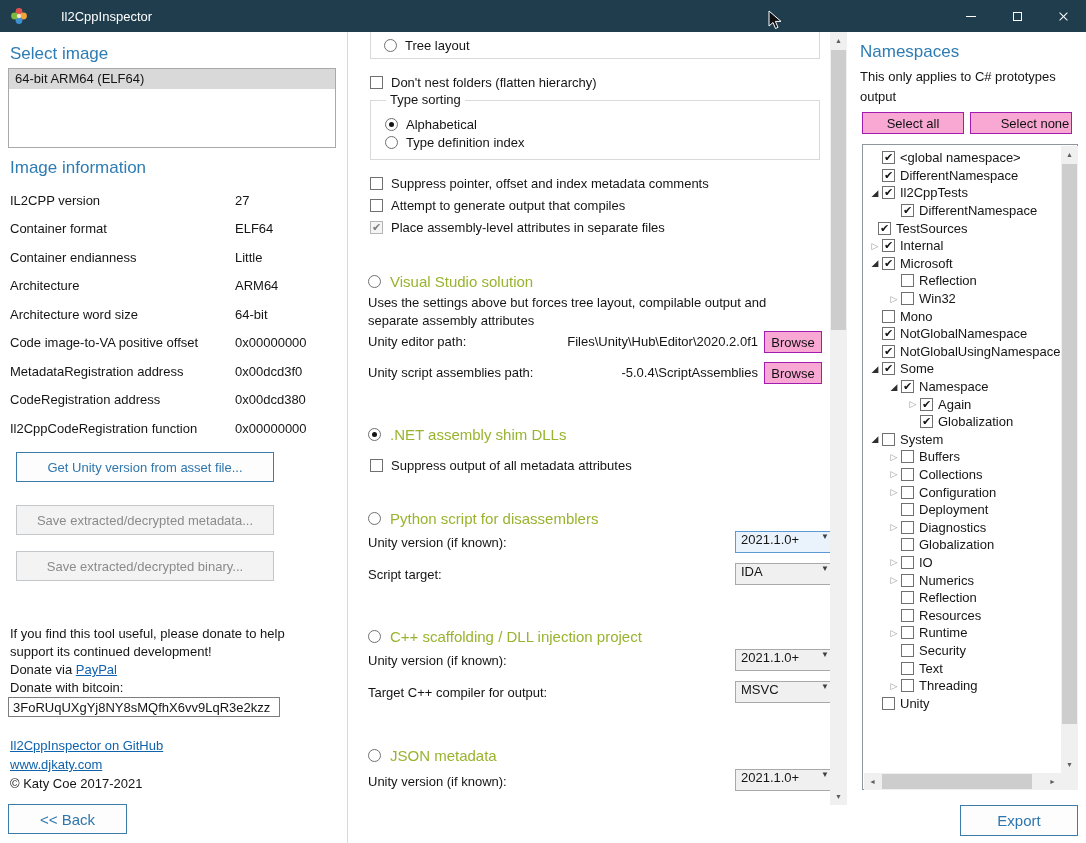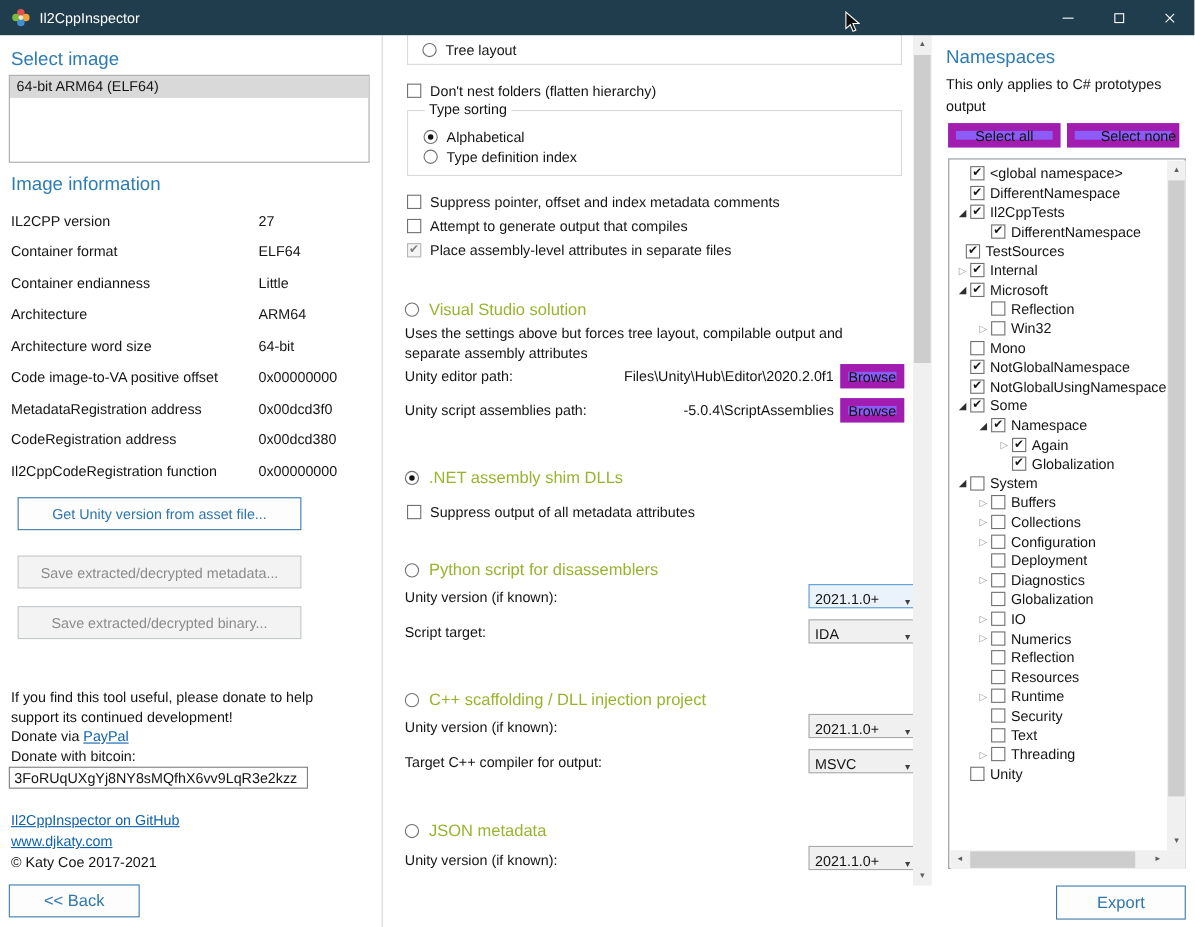--- a/index.html
+++ b/index.html
@@ -7,21 +7,21 @@
   body {
     font-family:"Liberation Sans", sans-serif;
     font-size:13px; color:#151515; background:#ffffff;
     position:relative; overflow:hidden;
   }
   .abs { position:absolute; }
 
   
   .titlebar { position:absolute; left:0; top:0; width:1086px; height:32px; background:#1f3d4d; z-index:40; display:flex; align-items:center; }
   .titlebar .app-icon { margin:0 8px 0 10px; width:18px; height:18px; }
-  .titlebar .title { color:#ffffff; font-size:13px; }
+  .titlebar .title { color:#ffffff; font-size:13px;margin-left:25px; }
   .win-controls { position:absolute; right:0; top:0; display:flex; }
   .win-btn { width:46px; height:32px; display:flex; align-items:center; justify-content:center; }
   .glyph-min { width:10px; height:1px; background:#fff; }
   .glyph-max { width:9px; height:9px; border:1px solid #fff; }
   .glyph-x { position:relative; width:11px; height:11px; }
   .glyph-x::before,.glyph-x::after { content:""; position:absolute; left:5px; top:0; width:1px; height:11px; background:#fff; }
   .glyph-x::before { transform:rotate(45deg); } .glyph-x::after { transform:rotate(-45deg); }
 
   .cursor { position:absolute; left:768px; top:10px; z-index:60; }
 
@@ -40,24 +40,24 @@
 
   .opt-row { position:absolute; display:flex; align-items:center; gap:8px; height:18px; white-space:nowrap; }
   .sect-row { position:absolute; display:flex; align-items:center; gap:9px; height:22px; white-space:nowrap; }
 
   .groupbox { position:absolute; border:1px solid #d9d9d9; }
   .group-label { position:absolute; top:-9px; left:15px; background:#fff; padding:0 4px; }
 
   .btn { display:flex; align-items:center; justify-content:center; cursor:pointer; white-space:nowrap; }
   .btn-accent { background:#fdfdfd; border:1px solid #3d7bab; color:#2e76ad; }
   .btn-disabled { background:#f3f3f3; border:1px solid #c3c7ca; color:#8b8b8b; }
-  .btn-std { background:#8b5cf6; border:7px solid #a21caf; color:#101010; }
+  .btn-std { background:#f9a8d4; border:1px solid #a21caf; color:#101010; }
   .btn-big { font-size:15px; }
 
-  .combo { position:absolute; width:100px; height:22px; border:1px solid #a9a9a9; background:#f0f0f0; display:flex; align-items:flex-end; padding:16px 18px 0 5px; white-space:nowrap; }
+  .combo { position:absolute; width:100px; height:22px; border:1px solid #a9a9a9; background:#f0f0f0; display:flex; align-items:flex-start; padding:0 18px 0 5px; white-space:nowrap; }
   .combo .arrow { position:absolute; right:5px; font-size:8px; color:#404040; }
   .combo.focused { border-color:#5a9bd5; background:#eaf3fb; }
 
   .textbox { border:1px solid #7d7d7d; background:#fff; font-family:"Liberation Sans",sans-serif; font-size:13px; padding:1px 4px; color:#151515; }
 
   
   .sb-v,.sb-h { position:absolute; background:#f0f0f0; }
   .sb-btn { position:absolute; width:17px; height:17px; display:flex; align-items:center; justify-content:center; font-size:7px; color:#5e5e5e; }
   .sb-thumb-v { position:absolute; left:1px; width:15px; background:#cdcdcd; }
   .sb-thumb-h { position:absolute; top:1px; height:15px; background:#cdcdcd; }

